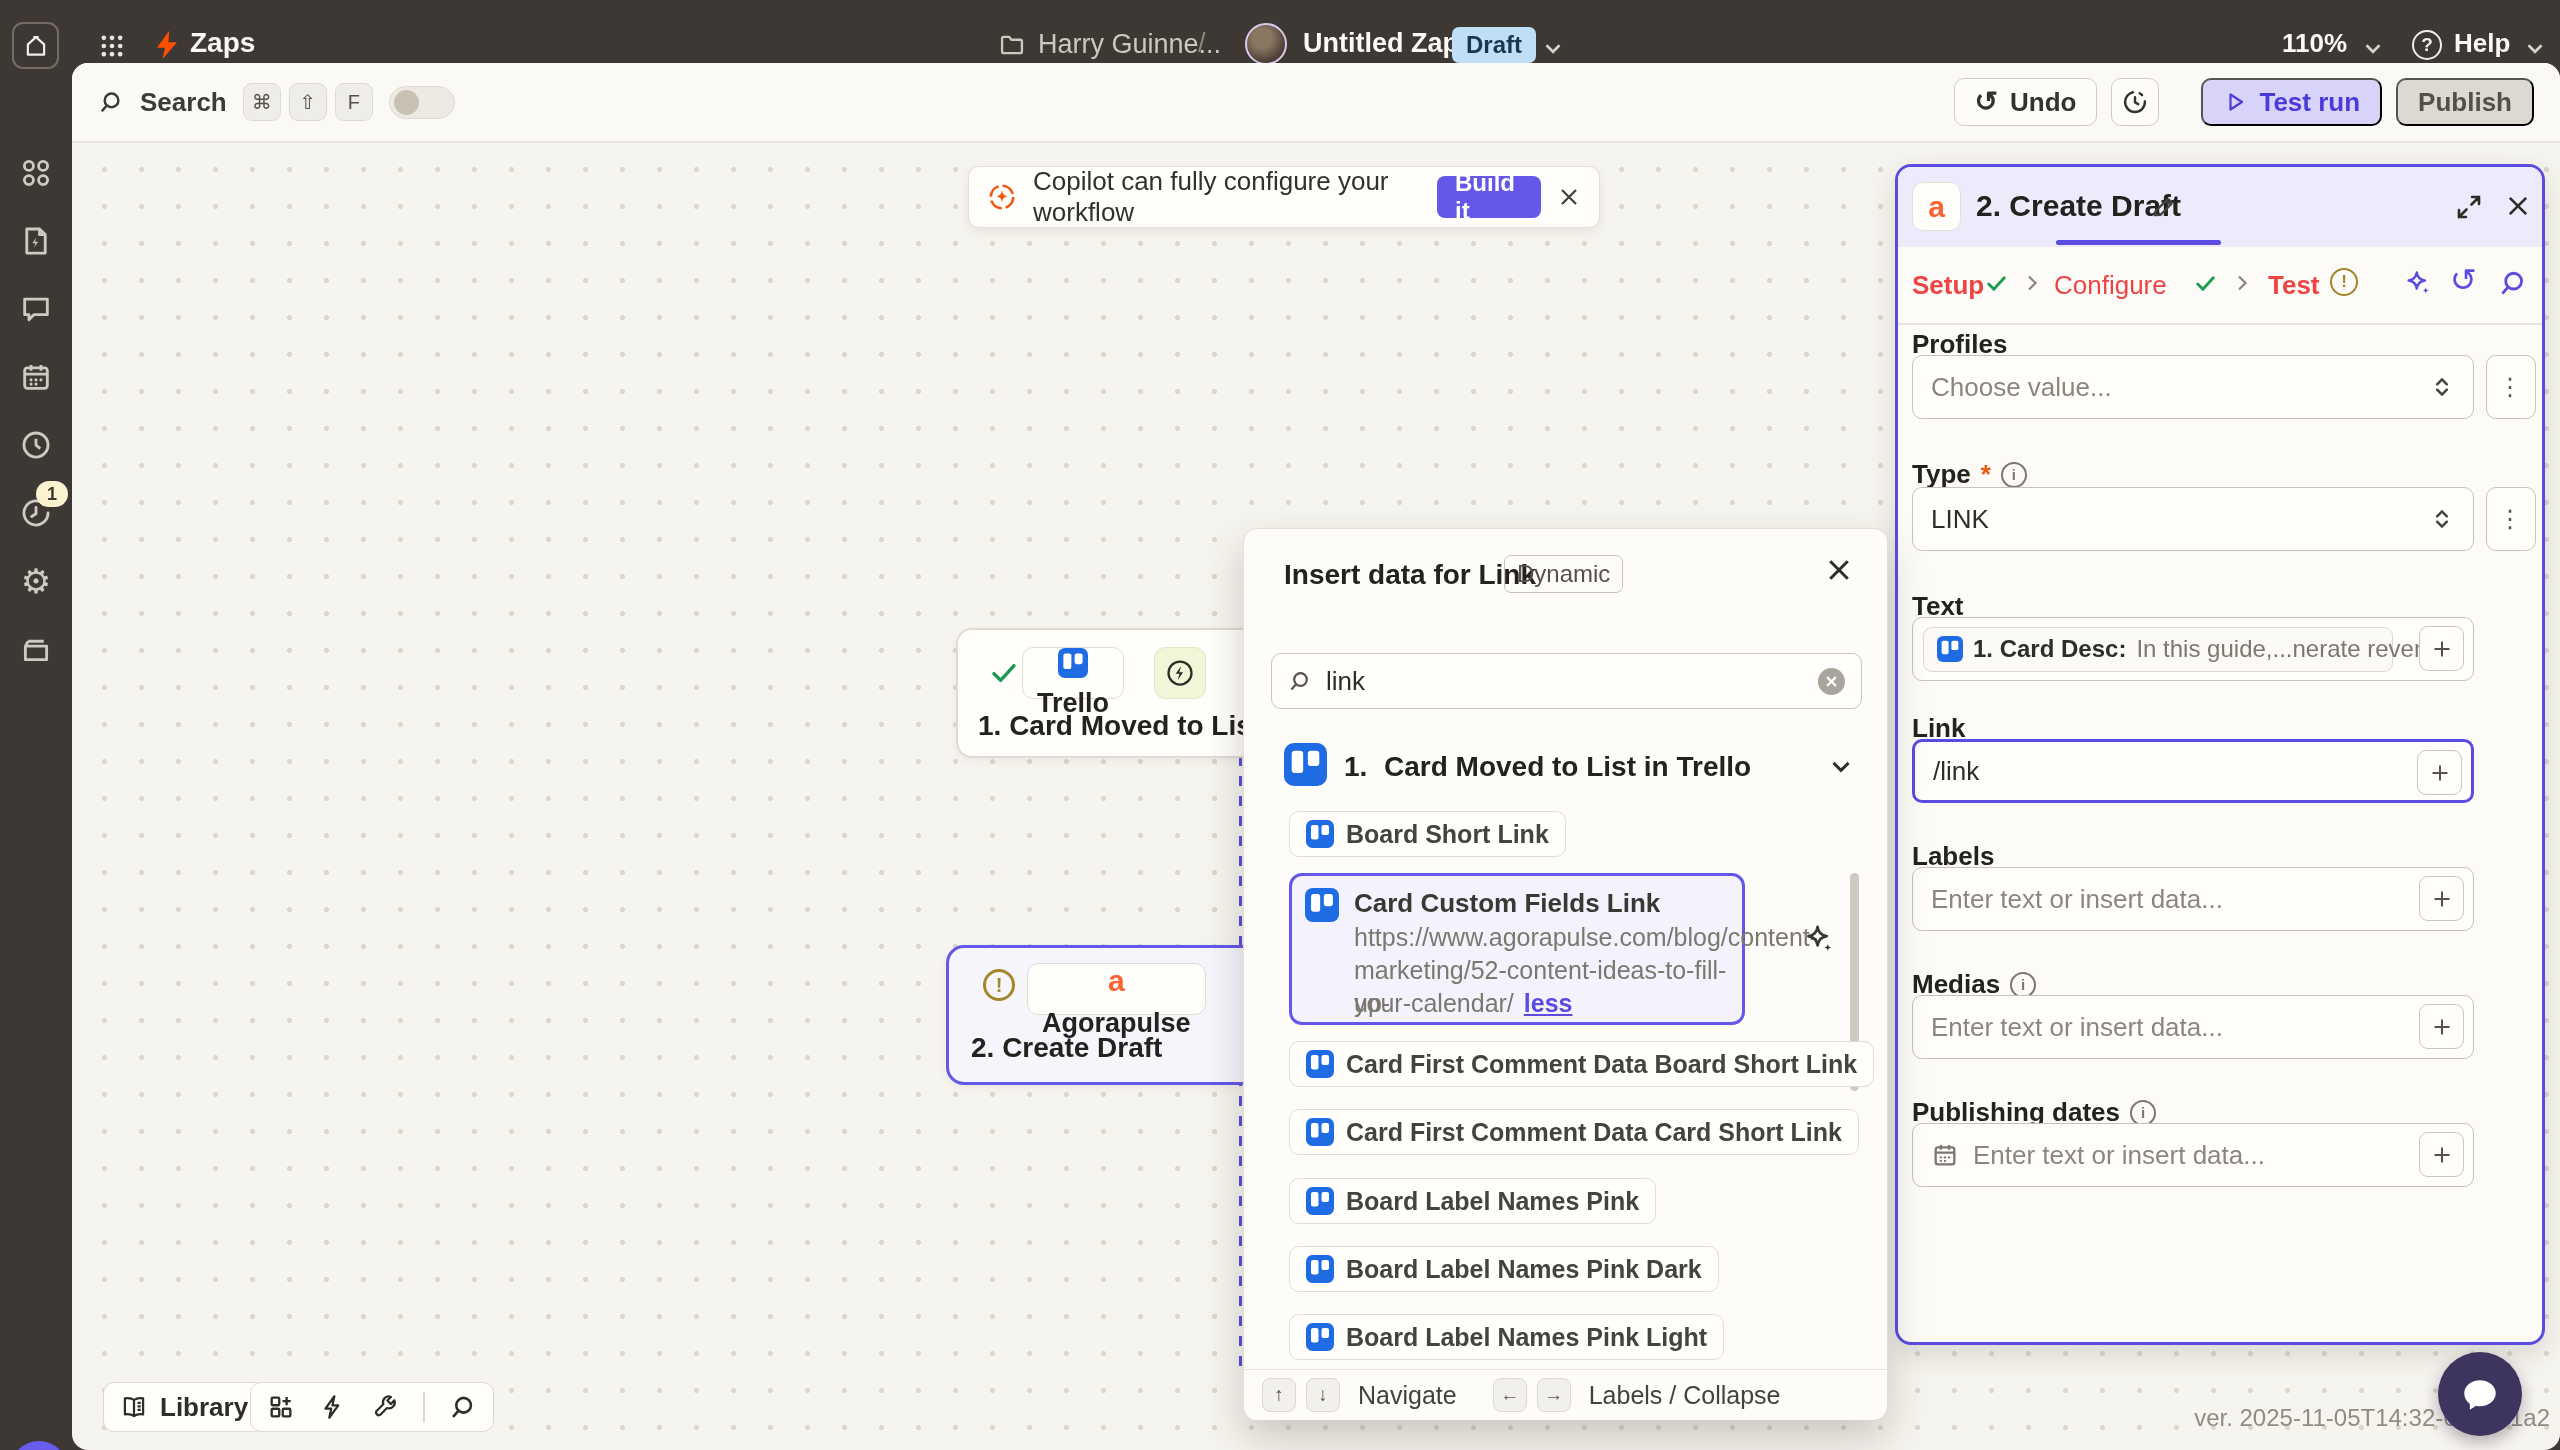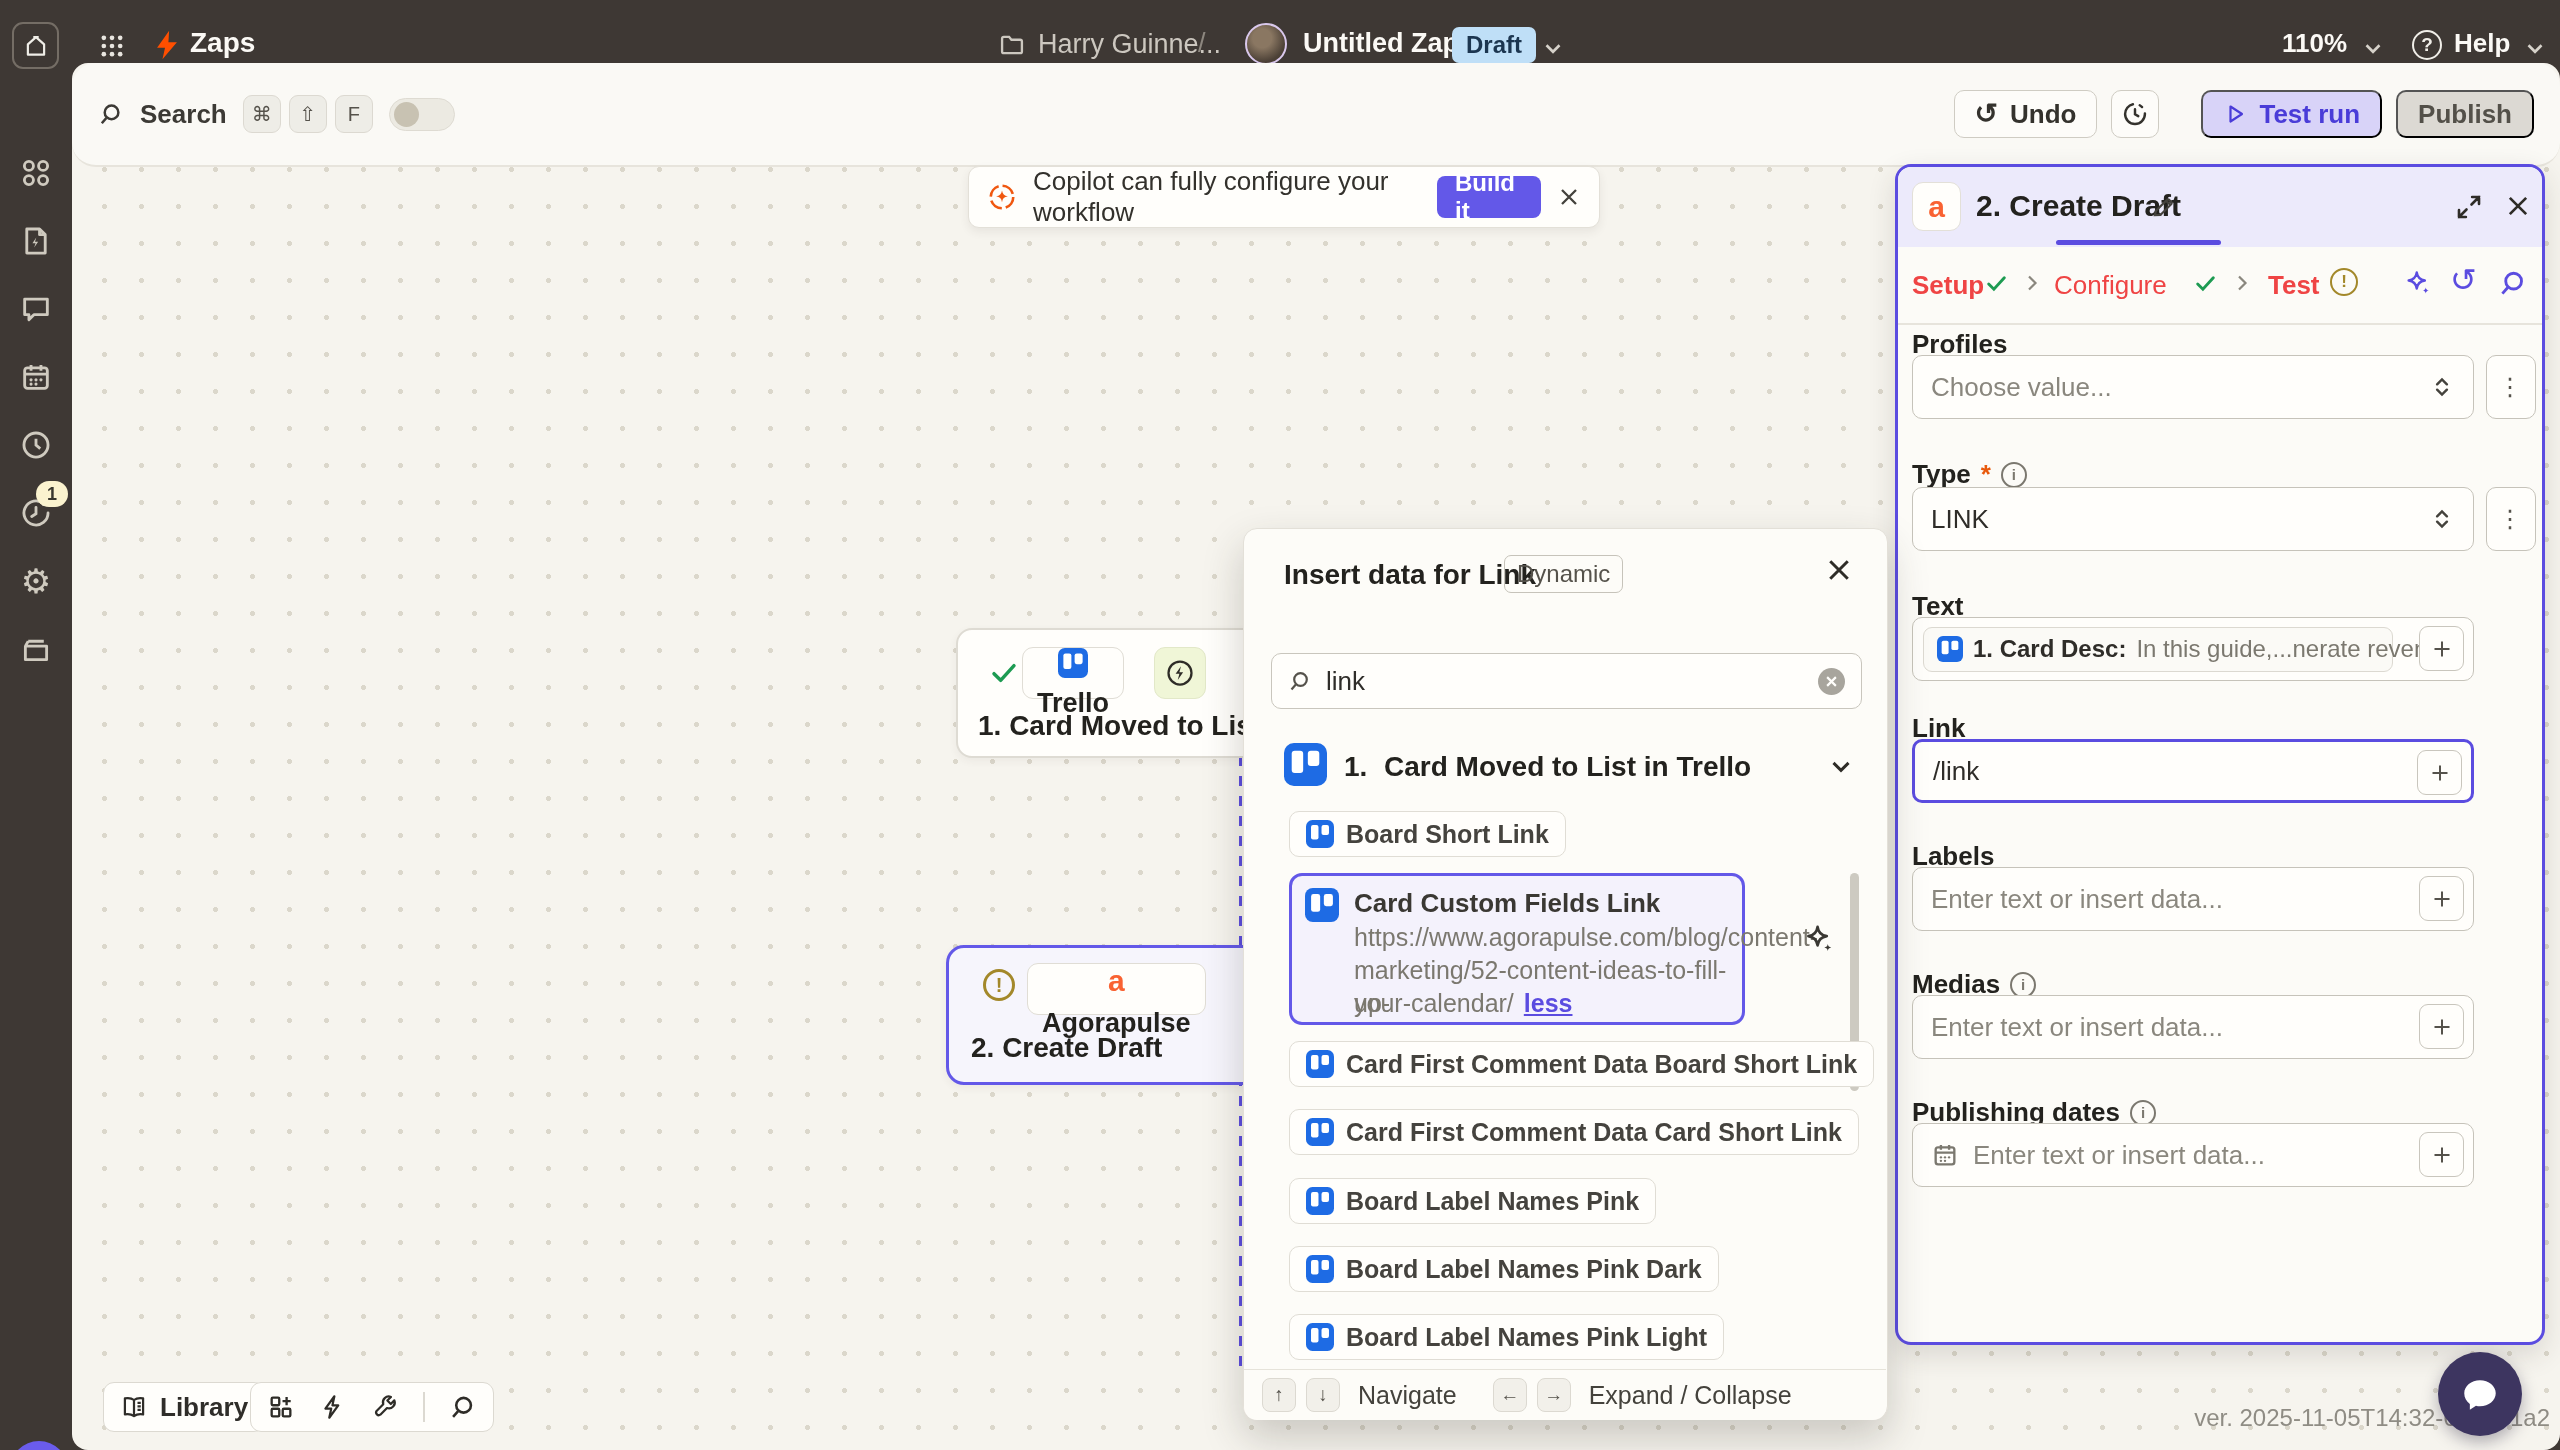--- a/index.html
+++ b/index.html
@@ -21,21 +21,21 @@
   .home-btn{left:12px;top:8px;width:47px;height:47px;border:2px solid #746d65;border-radius:11px;color:#f0eee8;}
   .tb-title{font-size:28px;font-weight:bold;color:#fbf9f5;}
   .crumb-dim{font-size:27px;color:#ccc7bf;}
   .crumb-slash{font-size:27px;color:#8d877f;}
   .avatar{width:42px;height:42px;border-radius:50%;background:radial-gradient(circle at 40% 35%, #8a7762 0 28%, #4b4036 70%);border:2px solid #d9c8ec;}
   .draft-badge{height:36px;padding:0 14px;border-radius:7px;background:#bfdff7;color:#1c3650;font-size:24px;font-weight:bold;display:flex;align-items:center;}
   .qcircle{width:30px;height:30px;border:2.4px solid #f0eee8;border-radius:50%;font-size:19px;font-weight:bold;color:#f0eee8;}
 
   
   .main{left:72px;top:63px;width:2488px;height:1387px;background:var(--canvas);border-radius:16px;overflow:hidden;}
-  .toolbar{left:0;top:0;width:2488px;height:104px;background:var(--cream);border-bottom:2px solid #e7e4dc;padding:0 26px;justify-content:space-between;border-radius:24px;}
+  .toolbar{left:0;top:0;width:2488px;height:80px;background:var(--cream);border-bottom:2px solid #e7e4dc;padding:0 26px;justify-content:space-between;}
   .key{width:38px;height:38px;border-radius:9px;background:#eeede7;border:1.5px solid var(--line);color:#55524b;font-size:20px;display:flex;align-items:center;justify-content:center;}
   .toggle{width:66px;height:33px;border-radius:17px;background:#eceae2;border:1.5px solid #dedbd2;position:relative;}
   .toggle .knob{position:absolute;left:4px;top:3px;width:25px;height:25px;border-radius:50%;background:#c8c2b2;}
   .btn{height:48px;border-radius:10px;font-size:26px;font-weight:600;display:inline-flex;align-items:center;gap:12px;padding:0 20px;}
   .btn.ghost{background:#fdfcf9;border:1.8px solid #cfccc3;color:#34322d;}
   .btn.icon-only{width:48px;padding:0;justify-content:center;}
   .btn.testrun{background:var(--accent-light);color:#4a3cd8;}
   .btn.publish{background:#dcd9d3;color:#535049;}
 
   .canvas{left:0;top:82px;width:2488px;height:1305px;
@@ -461,21 +461,21 @@
         </span>
       <span>Board Label Names Pink Light</span>
     </span>
 
     <div class="abs mfooter row">
       <span class="kb">↑</span>
       <span class="kb">↓</span>
       <span class="mf-label" style="margin:0 26px 0 8px;">Navigate</span>
       <span class="kb">←</span>
       <span class="kb">→</span>
-      <span class="mf-label" style="margin-left:8px;">Expand / Collapse</span>
+      <span class="mf-label" style="margin-left:8px;">Labels / Collapse</span>
     </div>
   </div>
 
   <div class="abs panel">
     <div class="abs panel-header"></div>
     <span class="abs panel-appicon ic ap-letter">a</span>
     <span class="abs panel-title" style="left:78px;top:22px;">2. Create Draft</span>
     <span class="abs ic" style="left:252px;top:27px;color:#44423c;">
       <svg width="26" height="26" viewBox="0 0 24 24" fill="none" stroke="currentColor" stroke-width="2">
           <path d="M14.3 5.7l4 4M4.5 19.5l1.1-4.1L15.3 5.7a2 2 0 0 1 2.8 0l1.2 1.2a2 2 0 0 1 0 2.8L9.6 19.4z"></path>

